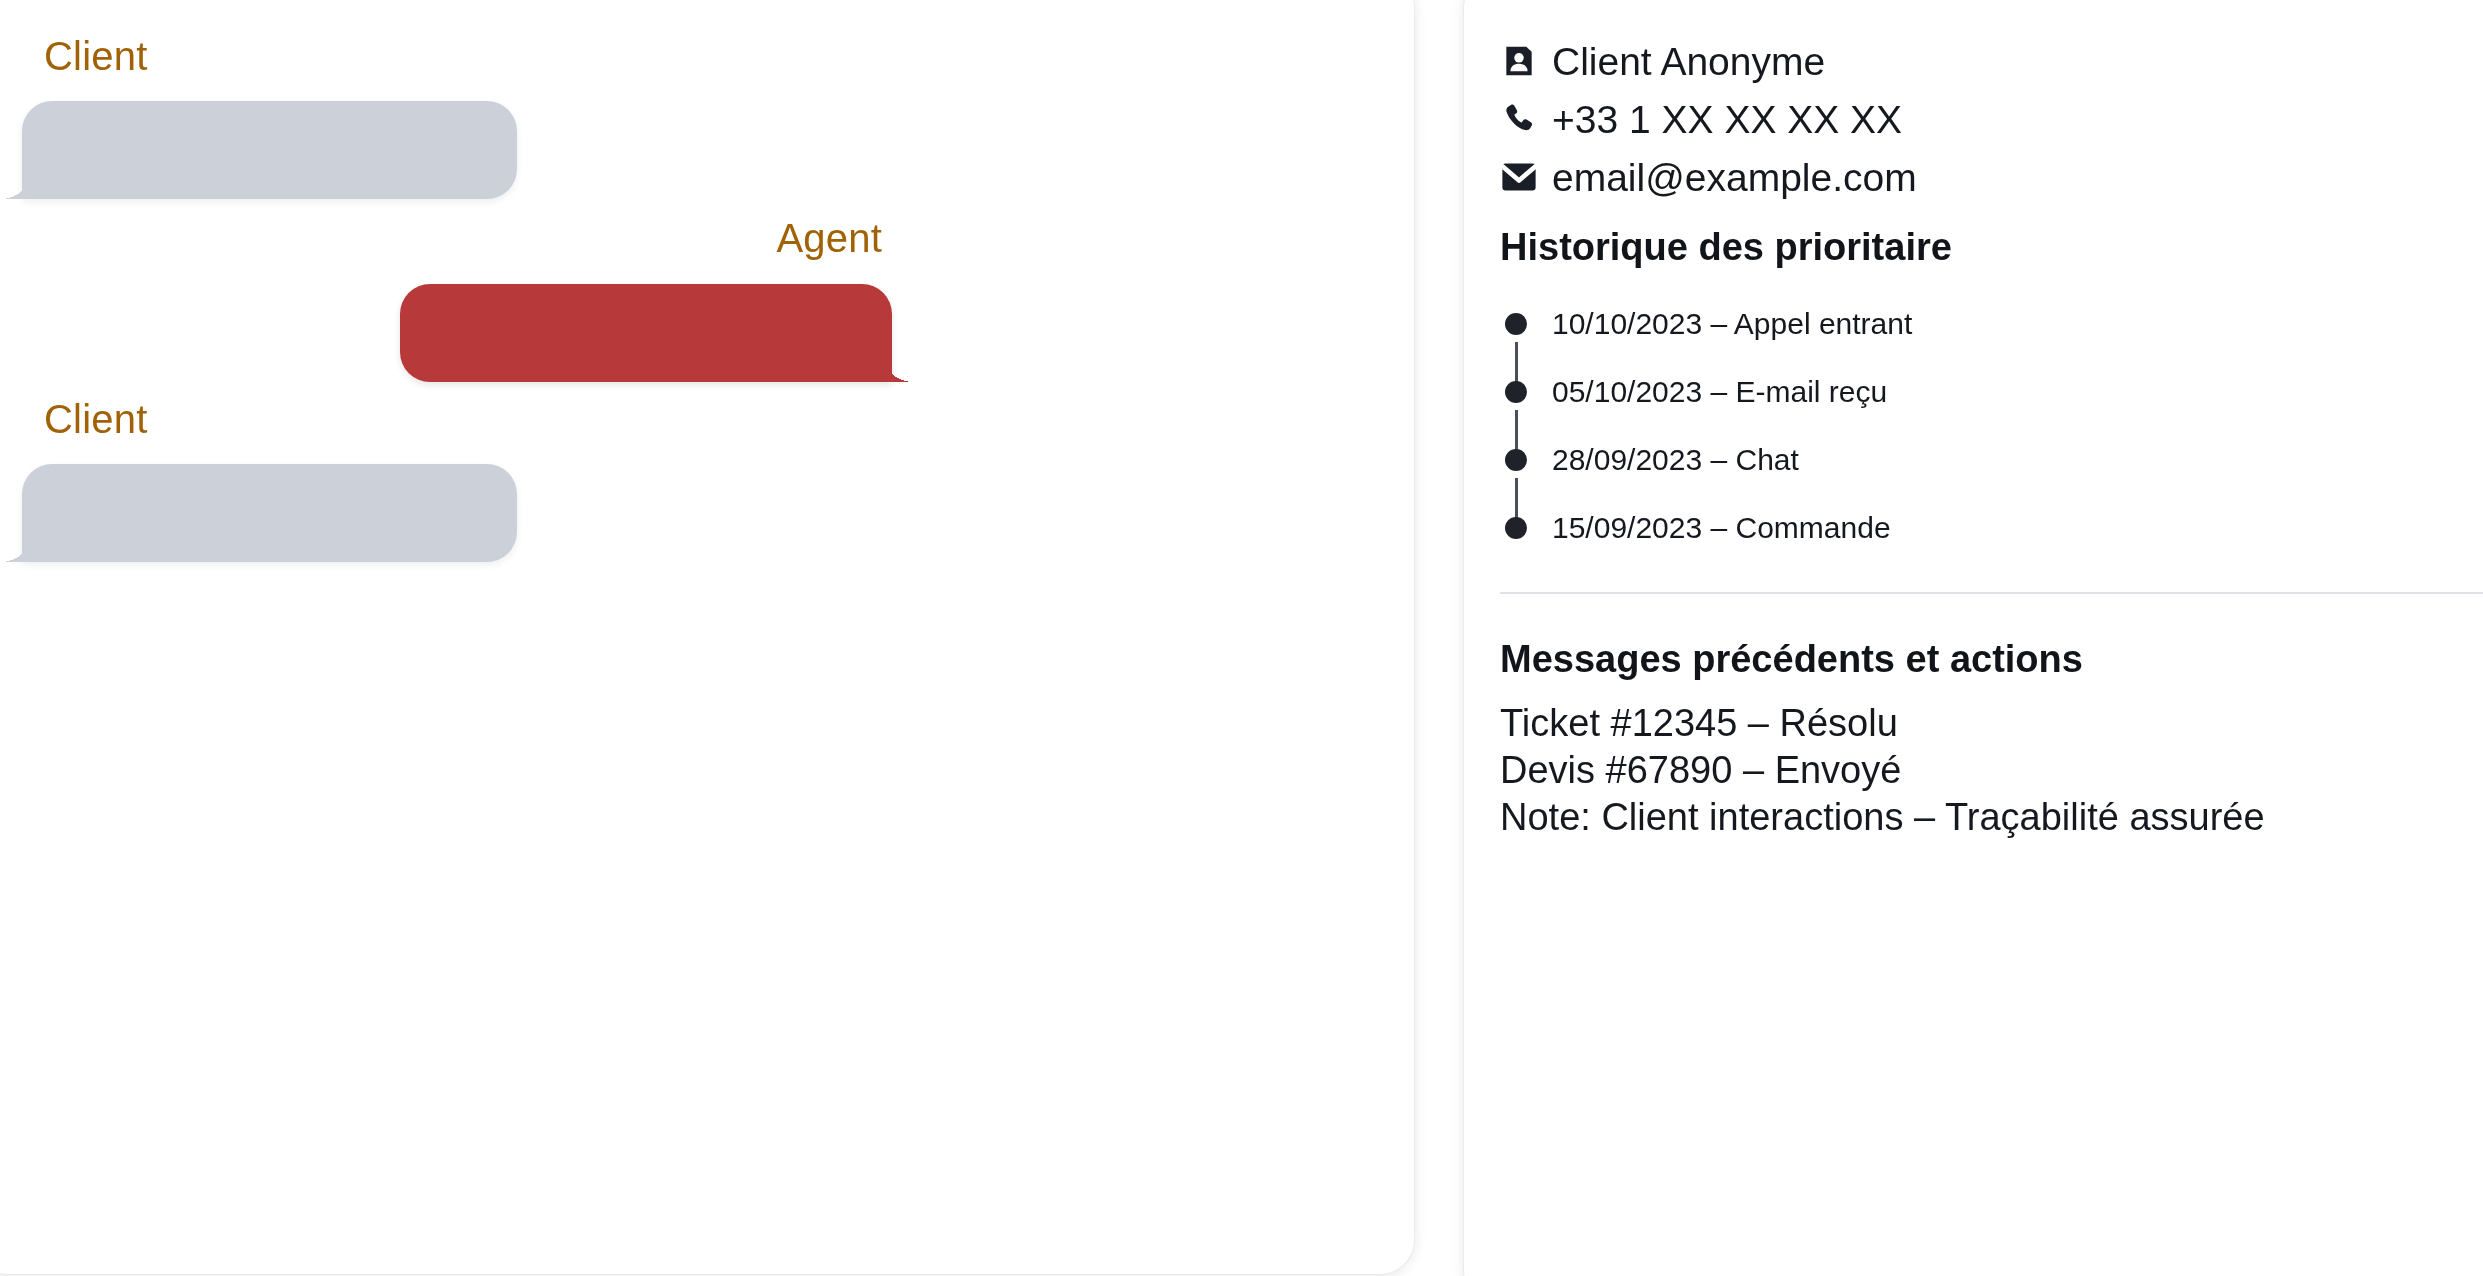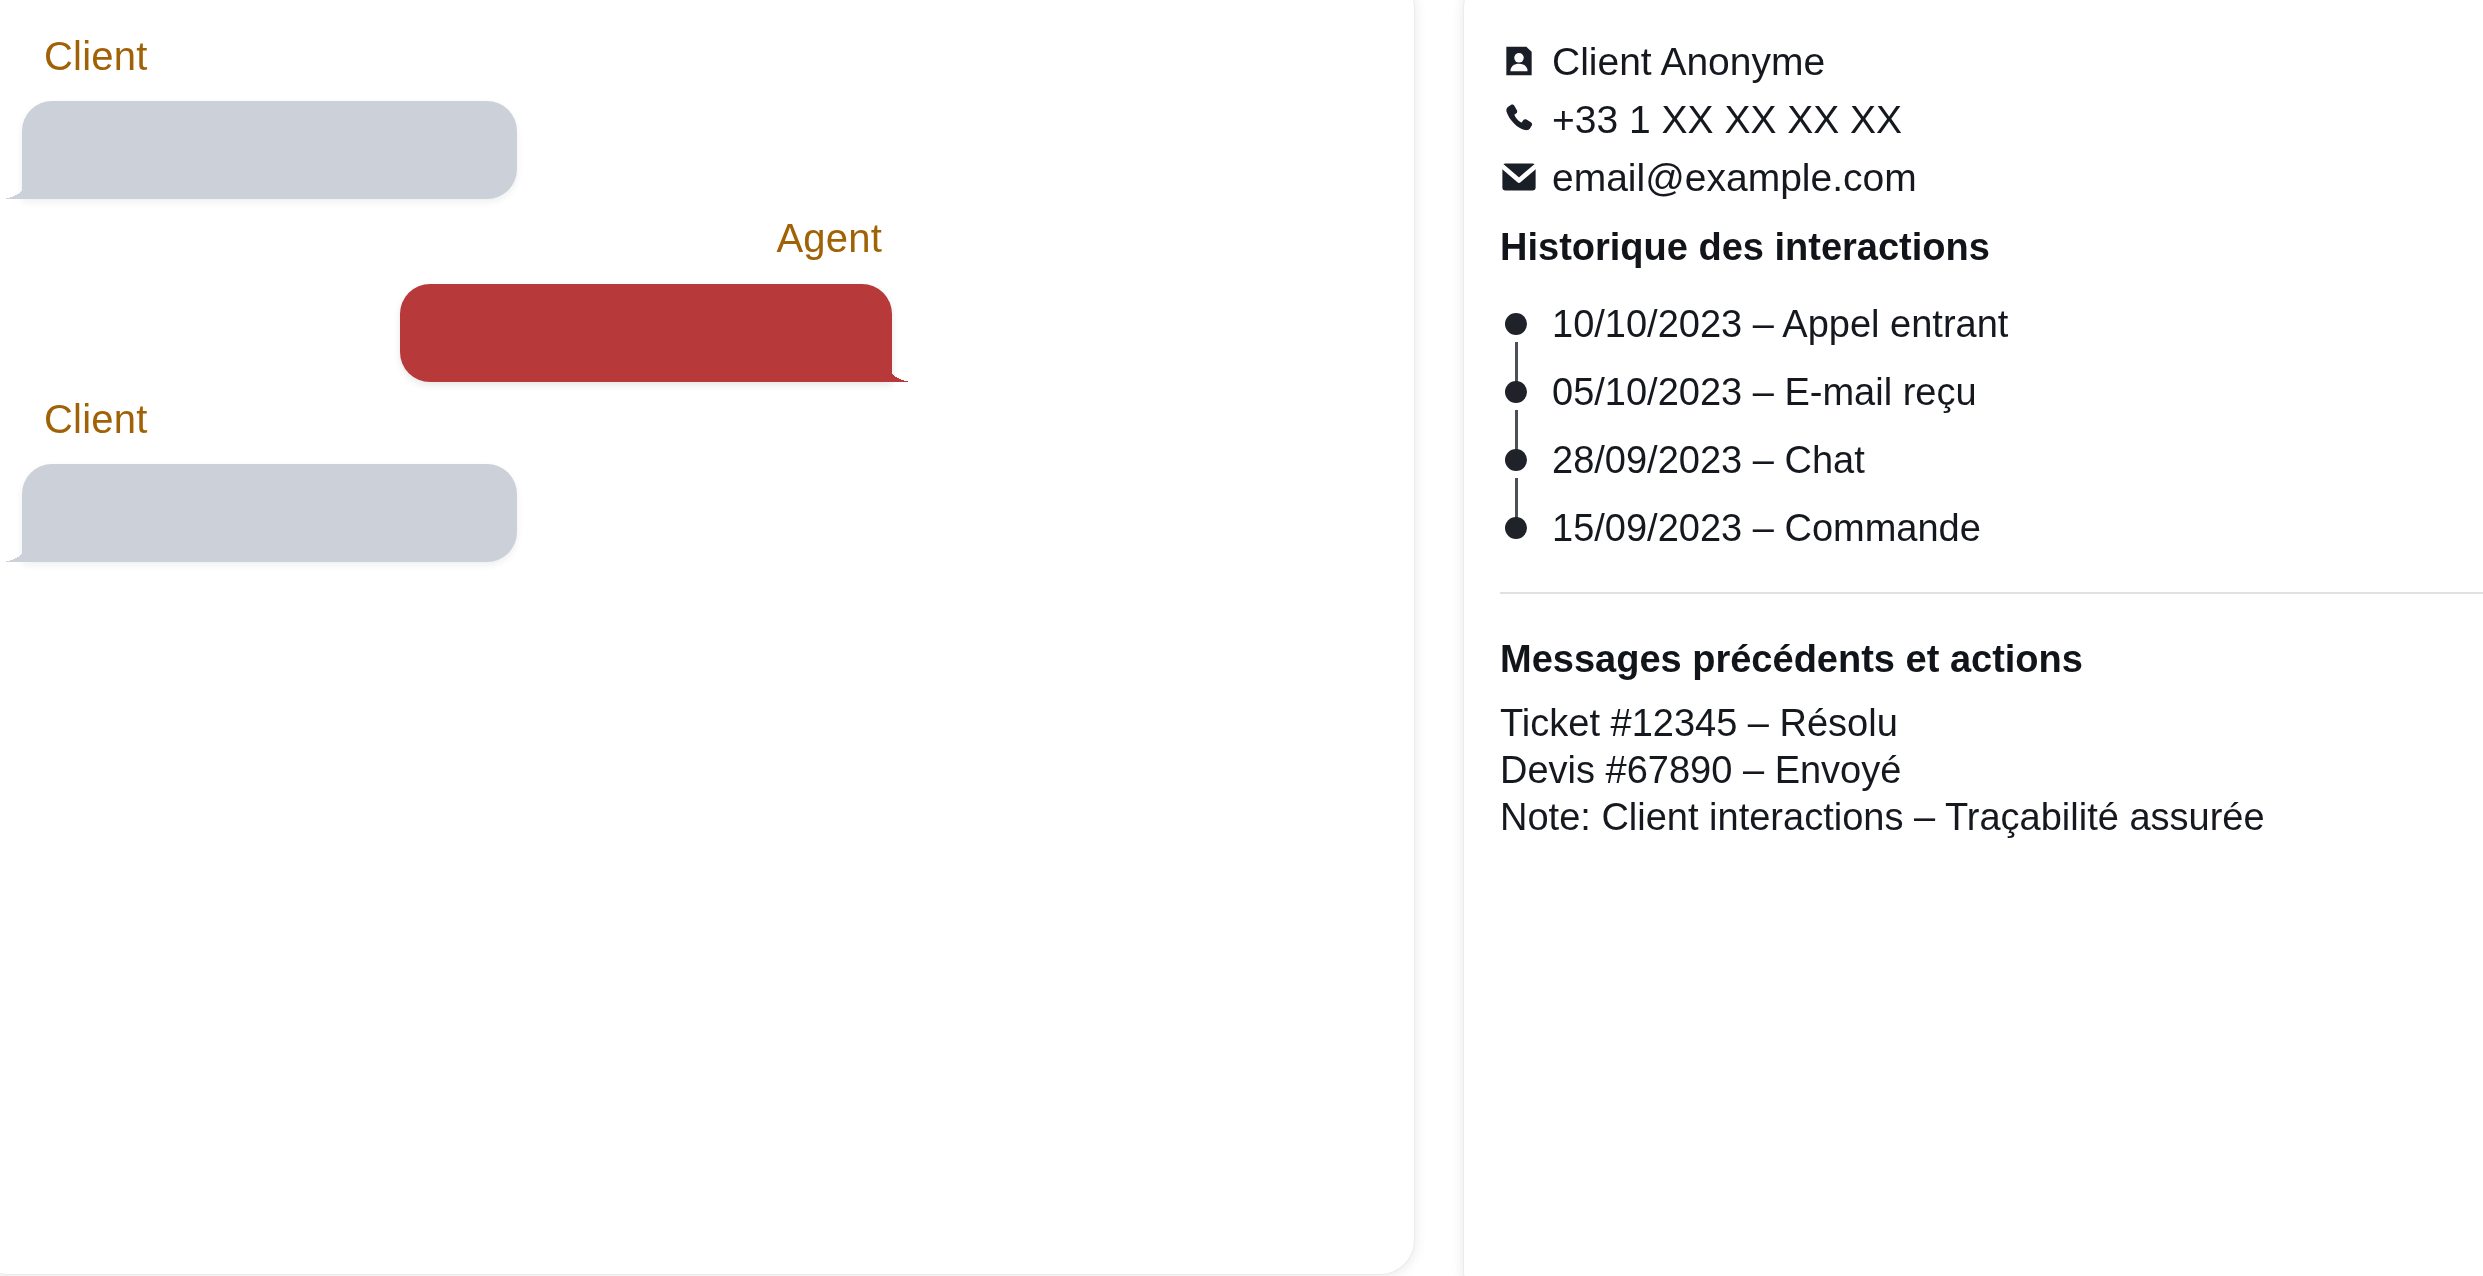--- a/index.html
+++ b/index.html
@@ -192,21 +192,21 @@
   .tl-connector {
     position: absolute;
     left: 15px;
     top: calc(50% + 18px);
     width: 3px;
     height: 44px;
     background: #4a4f58;
   }
   .tl-item:last-child .tl-connector { display: none; }
   .tl-text {
-    font-size: 38px;
+    font-size: 30px;
     color: #15181e;
     line-height: 1;
     white-space: nowrap;
   }
 
   #panel-divider {
     margin-top: 30px;
     width: 983px;
     height: 2px;
     background: #dfe1e4;
@@ -285,21 +285,21 @@
     <div class="contact-row">
       <span class="contact-icon">
         <svg width="38" height="34" viewBox="0 0 24 20" fill="currentColor">
           <rect x="1.5" y="1.5" width="21" height="17" rx="2"></rect>
           <path d="M1.5 3.2L12 12.2L22.5 3.2" stroke="#ffffff" stroke-width="3" fill="none" stroke-linecap="round" stroke-linejoin="round"></path>
         </svg>
       </span>
       <span class="contact-text">email@example.com</span>
     </div>
 
-    <div class="section-heading" id="history-heading">Historique des interactions</div>
+    <div class="section-heading" id="history-heading">Historique des prioritaire</div>
 
     <ul id="timeline">
       <li class="tl-item">
         <span class="tl-dot"></span>
         <span class="tl-connector"></span>
         <span class="tl-text">10/10/2023 – Appel entrant</span>
       </li>
       <li class="tl-item">
         <span class="tl-dot"></span>
         <span class="tl-connector"></span>

